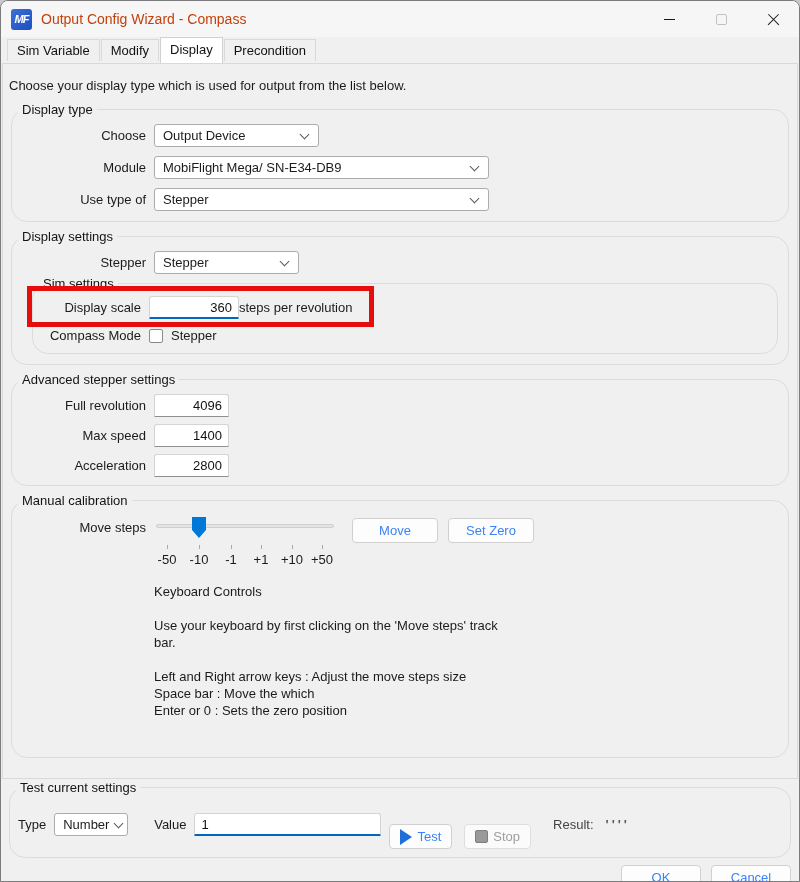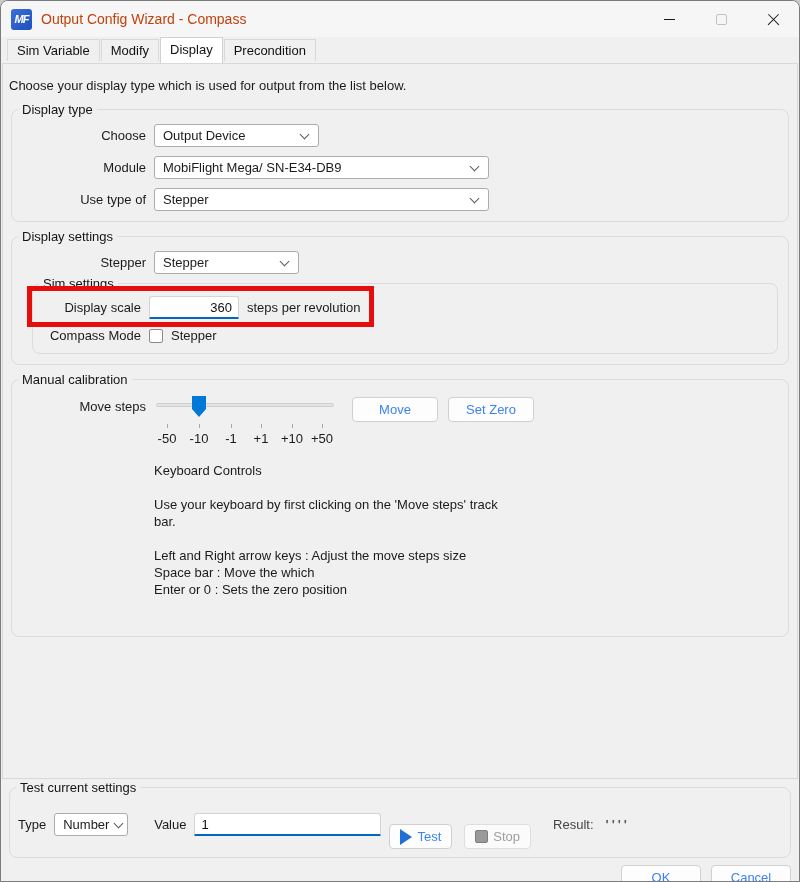--- a/index.html
+++ b/index.html
@@ -62,21 +62,21 @@
     border: 1px solid #d9d9d9;
     background: #f0f0f0;
     position: relative;
     padding: 14px 6px 0 6px;
     z-index: 2;
   }
   .intro { margin-left: 0; margin-bottom: 2px; }
   
   .group {
     position: relative;
-    border: 1px solid #dcdcdc; border-radius: 8px;
+    border: 1px solid #dcdcdc; border-radius: 16px;
     margin: 16px 2px 0 2px;
     padding: 14px 8px 6px 8px;
   }
   .group-title {
     position: absolute; top: -8px; left: 6px;
     background: #f0f0f0; padding: 0 4px; font-size: 13px; color: #141414;
   }
   .subgroup { margin: 8px 2px 4px 12px; padding: 12px 8px 8px 8px; }
   .row { display: flex; align-items: center; margin-bottom: 9px; }
   .row-label { width: 126px; text-align: right; margin-right: 8px; flex: 0 0 126px; }
@@ -96,21 +96,21 @@
     border-radius: 3px 3px 1px 1px; font-family: inherit; font-size: 13px; padding: 0 6px; color: #111;
   }
   .input.num { text-align: right; }
   .input.accent { border-bottom: 2px solid #0067c0; }
   .btn {
     height: 25px; background: #fdfdfd; border: 1px solid #d0d0d0; border-radius: 4px;
     font-family: inherit; font-size: 13px; color: #3b82f6; padding: 0 10px;
   }
   .checkbox { width: 14px; height: 14px; background: #fff; border: 1px solid #8a8a8a; border-radius: 2px; margin-right: 8px; }
   
-  .sim-note { margin-left: 8px; }
+  .sim-note { }
   .annotation {
     position: absolute; left: -6px; top: 2px; width: 347px; height: 41px;
     border: 5px solid #e60d0d; z-index: 6; pointer-events: none;
   }
   
   .slider-wrap { position: relative; width: 186px; height: 52px; flex: 0 0 186px; }
   .slider-track {
     position: absolute; left: 2px; top: 9px; width: 178px; height: 4px;
     background: #e4e4e4; border: 1px solid #cfcfcf; border-radius: 2px;
   }
@@ -218,20 +218,35 @@
           <span class="sim-note">steps per revolution</span>
         </div>
         <div class="row" style="margin-bottom:2px">
           <div class="row-label narrow">Compass Mode</div>
           <span class="checkbox"></span>
           <span>Stepper</span>
         </div>
       </div>
     </div>
 
+    <div class="group" style="margin-top:14px">
+      <div class="group-title">Advanced stepper settings</div>
+      <div class="row" style="margin-bottom:7px">
+        <div class="row-label">Full revolution</div>
+        <input class="input num" style="width: 75px;" value="4096">
+      </div>
+      <div class="row" style="margin-bottom:7px">
+        <div class="row-label">Max speed</div>
+        <input class="input num" style="width: 75px;" value="1400">
+      </div>
+      <div class="row" style="margin-bottom:2px">
+        <div class="row-label">Acceleration</div>
+        <input class="input num" style="width: 75px;" value="2800">
+      </div>
+    </div>
 
     <div class="group" style="margin-top:14px; min-height:258px">
       <div class="group-title">Manual calibration</div>
       <div class="row" style="align-items:flex-start">
         <div class="row-label" style="margin-top:5px">Move steps</div>
         <div class="slider-wrap">
           <div class="slider-track"></div>
           <div class="slider-thumb" style="left:38px"></div>
           <div class="slider-tickmark" style="left:13px"></div>
           <div class="slider-tickmark" style="left:45px"></div>

